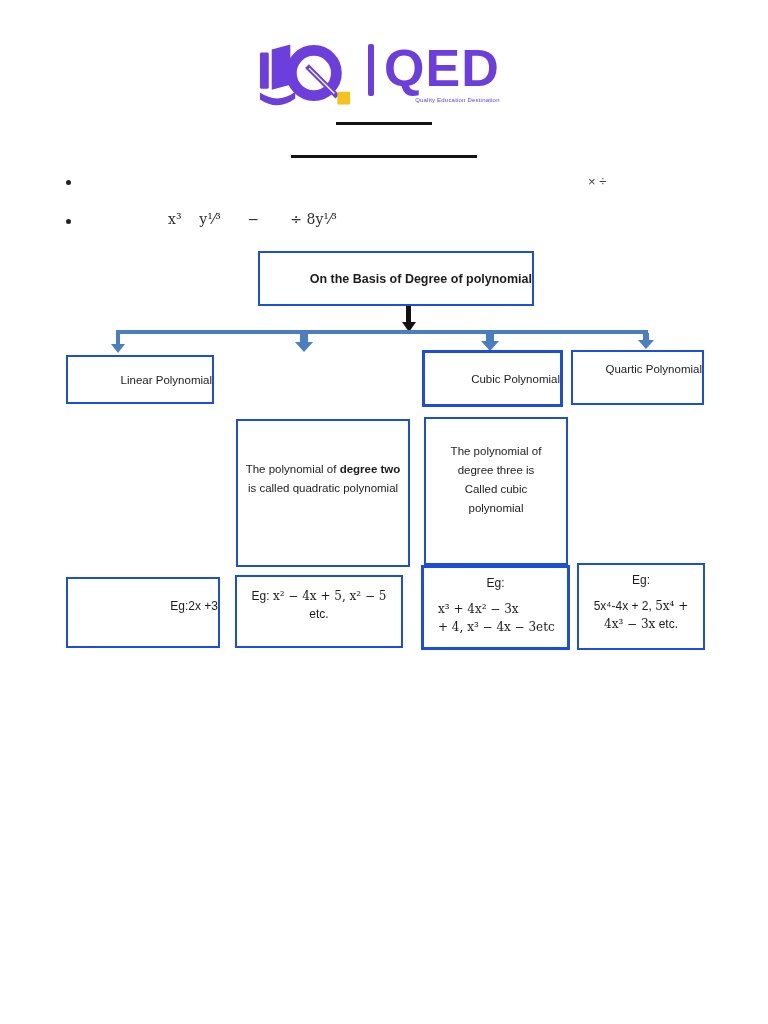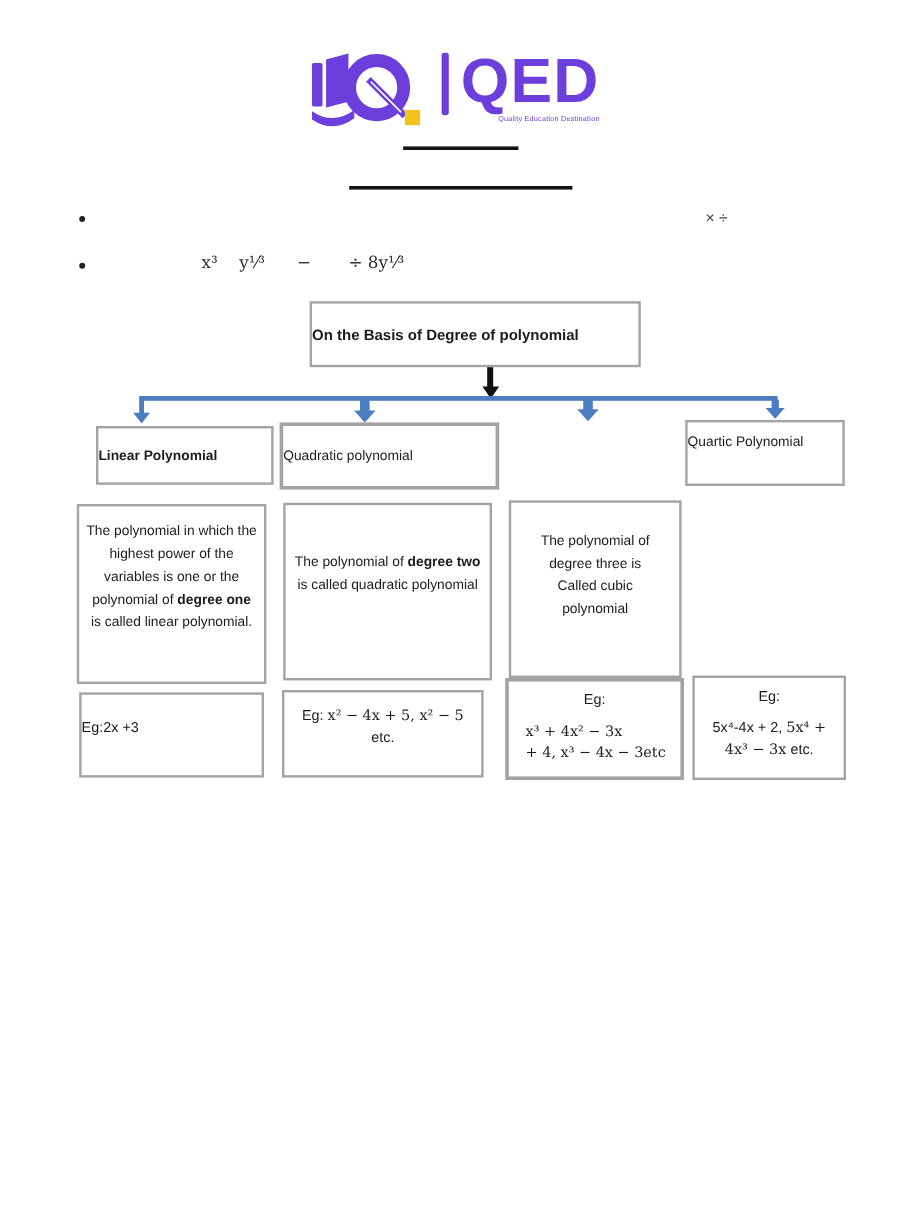--- a/index.html
+++ b/index.html
@@ -23,22 +23,22 @@
   .tagline{font-size:6px;letter-spacing:.2px;color:var(--purple);margin-top:1px;}
 
   
   .rule{position:absolute;height:3px;background:#131313;}
   .bullet-dot{position:absolute;width:5px;height:5px;border-radius:50%;background:#222;}
   .sym{position:absolute;font-size:13px;color:#3f3f3f;}
   .math{font-family:"DejaVu Serif", serif;}
   .mathline{white-space:pre;font-size:14px;color:#2e2e2e;}
 
   
-  .box{position:absolute;border:2px solid #a3a3a3;background:#fff;box-sizing:border-box;
-       display:flex;align-items:center;justify-content:flex-start;text-align:center;}
+  .box{position:absolute;border:2px solid #1d4ed8;background:#fff;box-sizing:border-box;
+       display:flex;align-items:center;justify-content:flex-end;text-align:center;}
   .b3{border-width:3px;}
   .b25{border-width:2.5px;}
   .title-box{font-weight:700;font-size:12.5px;}
   .hdr{font-size:11.5px;}
   .desc{font-size:11.5px;line-height:1.65;padding:4px 6px;}
   .desc b{font-weight:700;}
   .top-align{align-items:flex-start;}
   .eg{font-size:12px;line-height:1.5;}
   .stem{position:absolute;}
   .head{position:absolute;width:0;height:0;}
@@ -90,33 +90,30 @@
 
   <div class="stem" style="left:300px;top:333px;width:8px;height:10px;background:var(--connector_blue);"></div>
   <div class="head" style="left:295px;top:342px;border-left:9px solid transparent;border-right:9px solid transparent;border-top:10px solid var(--connector_blue);"></div>
 
   <div class="stem" style="left:486px;top:333px;width:8px;height:9px;background:var(--connector_blue);"></div>
   <div class="head" style="left:481px;top:341px;border-left:9px solid transparent;border-right:9px solid transparent;border-top:10px solid var(--connector_blue);"></div>
 
   <div class="stem" style="left:643px;top:333px;width:6px;height:8px;background:var(--connector_blue);"></div>
   <div class="head" style="left:638px;top:340px;border-left:8px solid transparent;border-right:8px solid transparent;border-top:9px solid var(--connector_blue);"></div>
 
-  <div class="box hdr" style="left:80px;top:355px;width:148px;height:49px;font-weight:bold;">
+  <div class="box hdr" style="left:66px;top:355px;width:148px;height:49px;">
     <span>Linear Polynomial</span>
   </div>
-  <div class="box b3 hdr" style="left:233px;top:352px;width:183px;height:56px;">
-    <span>Quadratic polynomial</span>
+  <div class="box b3 hdr" style="left:422px;top:350px;width:141px;height:57px;">
+    <span>Cubic Polynomial</span>
   </div>
   <div class="box hdr top-align" style="left:571px;top:350px;width:133px;height:55px;padding-top:0;">
     <span style="margin-top:11px;">Quartic Polynomial</span>
   </div>
 
-  <div class="box b25 desc top-align" style="left:64px;top:420px;width:158px;height:150px;">
-    <div style="margin-top:8px;"><span>The polynomial in which the highest power of the variables is one or the polynomial of </span><b>degree one</b><span> is called linear polynomial.</span></div>
-  </div>
   <div class="box desc" style="left:236px;top:419px;width:174px;height:148px;">
     <div style="margin-top:-28px;"><span>The polynomial of </span><b>degree two</b><span> is called quadratic polynomial</span></div>
   </div>
   <div class="box desc" style="left:424px;top:417px;width:144px;height:148px;">
     <div style="margin-top:-22px;padding:0 8px;"><span>The polynomial of degree three is Called cubic polynomial</span><b></b><span></span></div>
   </div>
 
   <div class="box eg top-align" style="left:66px;top:577px;width:154px;height:71px;">
     <span style="margin-top:18px;">Eg:2x +3</span>
   </div>

